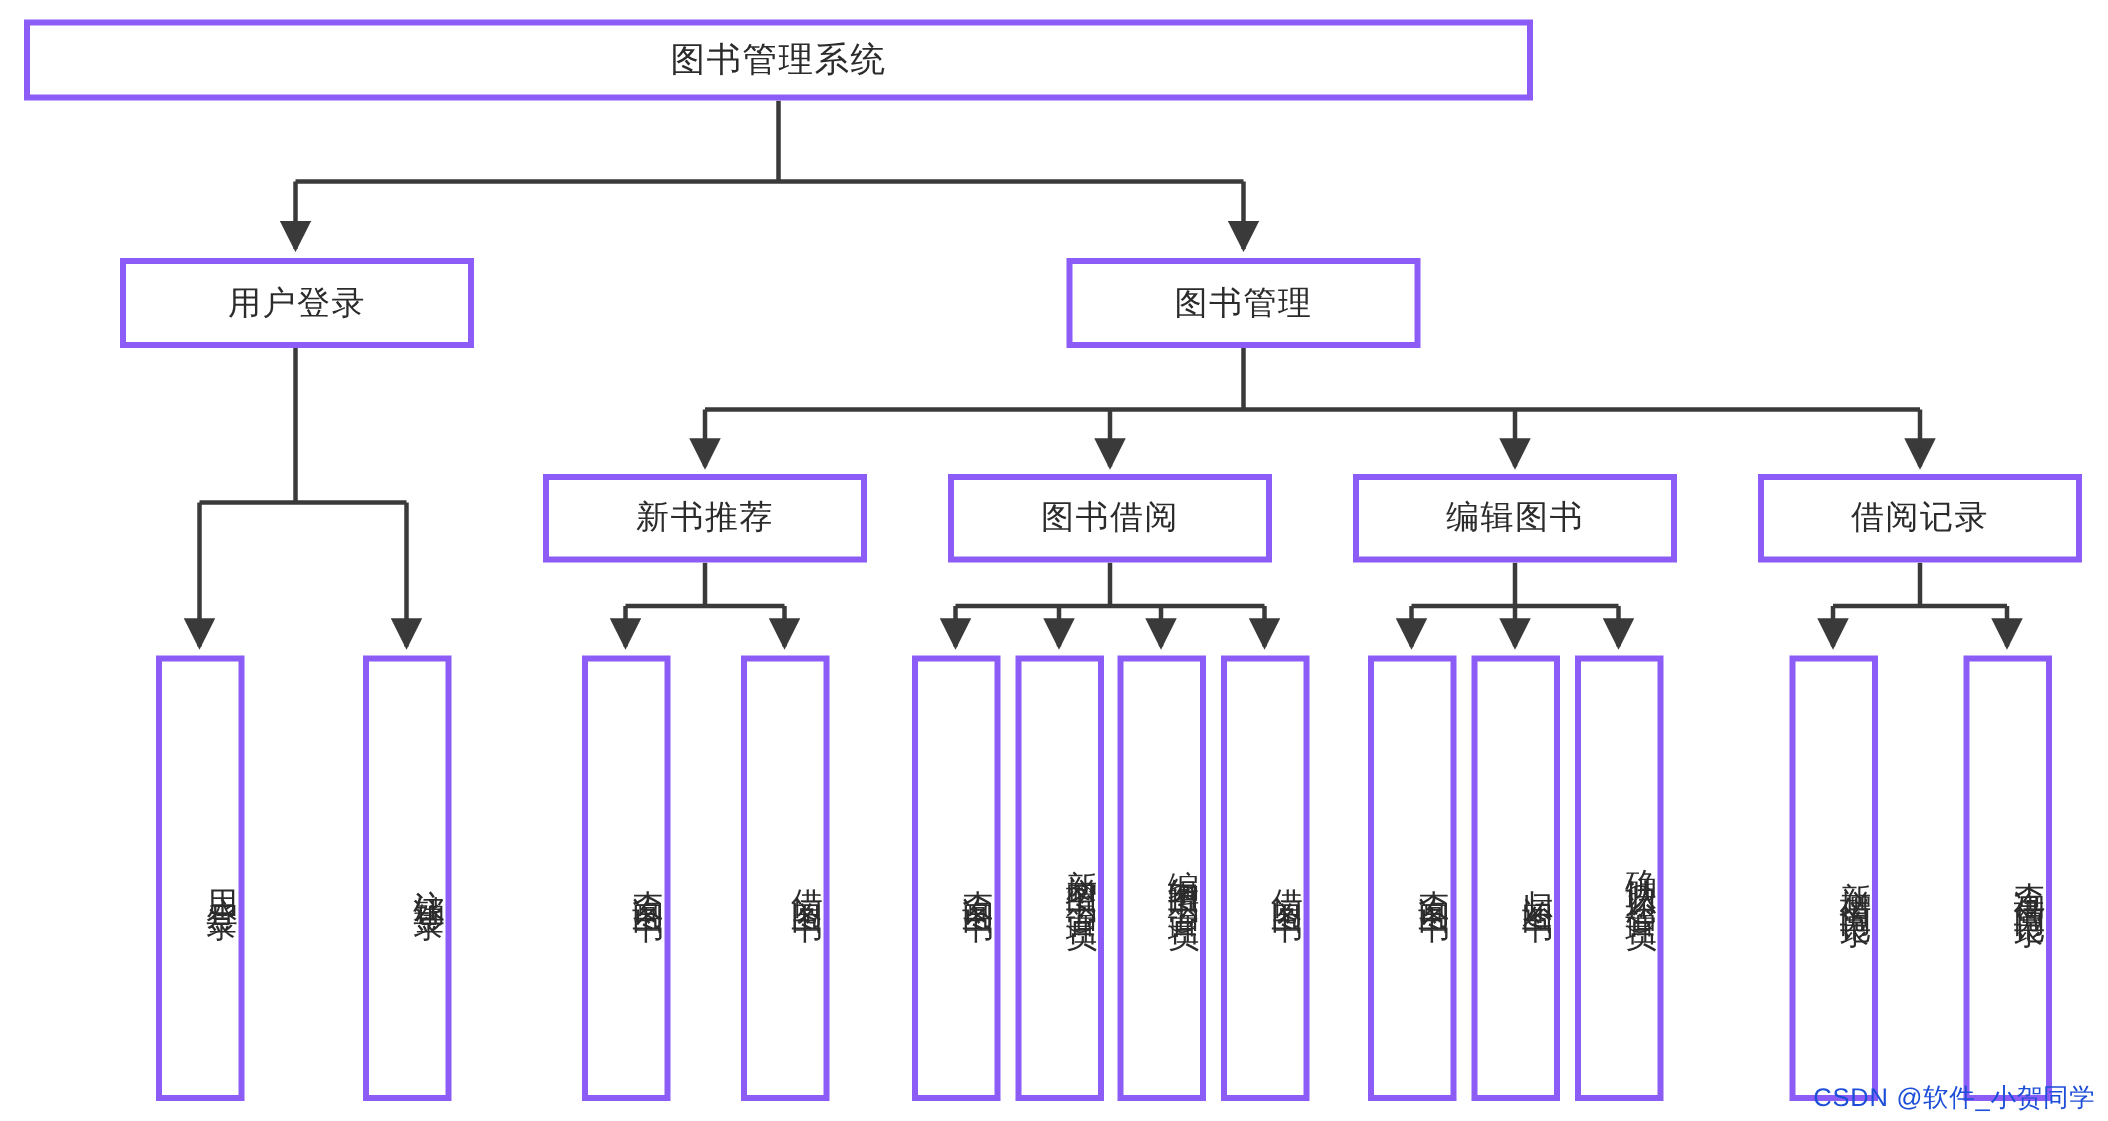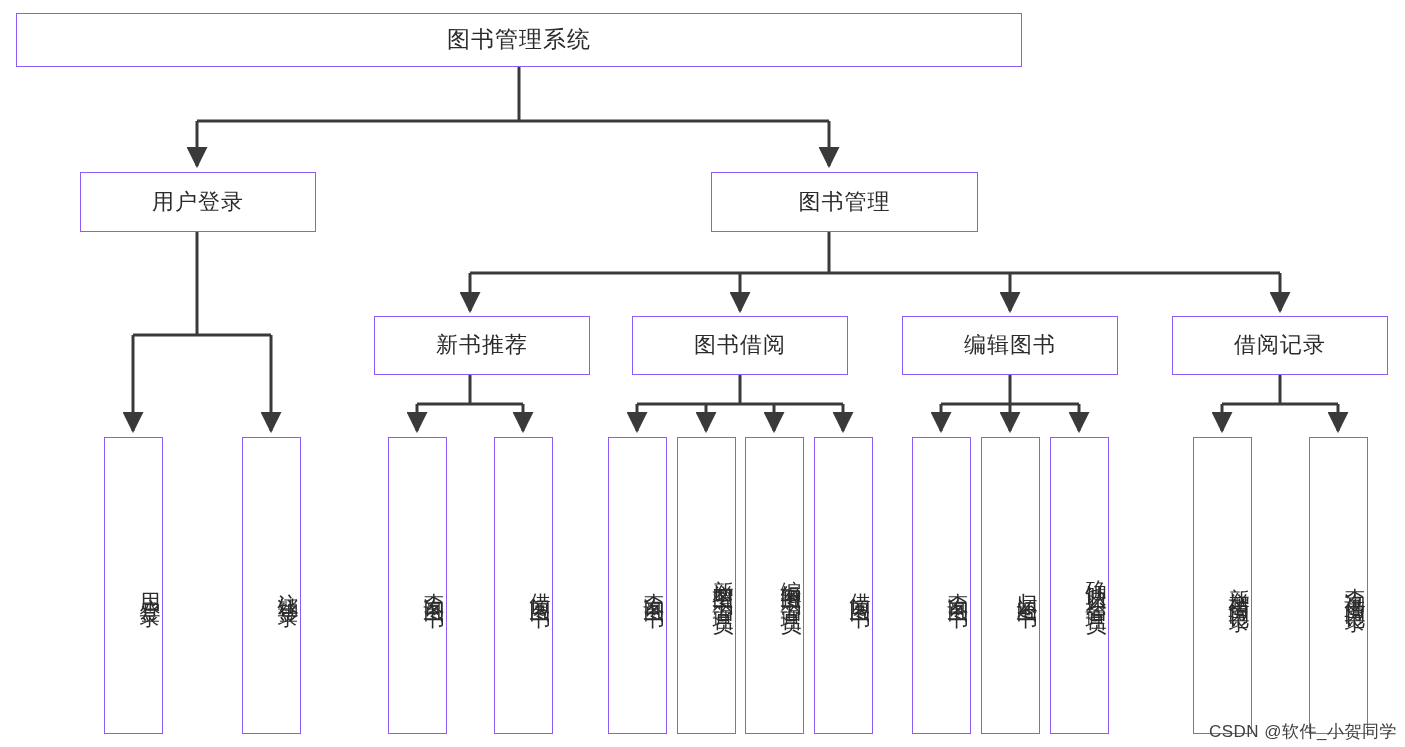--- a/index.html
+++ b/index.html
@@ -22,21 +22,21 @@
     left: 0;
     top: 0;
     width: 1405px;
     height: 747px;
     pointer-events: none;
   }
   .node {
     position: absolute;
     box-sizing: border-box;
     background: #ffffff;
-    border: 1px solid #8b5cf6;
+    border: 4px solid #8b5cf6;
     display: flex;
     align-items: center;
     justify-content: center;
     color: #2b2b2b;
   }
   .node.h-node {
     font-size: 22px;
     letter-spacing: 1px;
     line-height: 1.2;
   }
@@ -56,21 +56,21 @@
   .node.v-node .vlabel {
     writing-mode: vertical-rl;
     text-orientation: upright;
     white-space: nowrap;
   }
   .watermark {
     position: absolute;
     right: 8px;
     bottom: 4px;
     font-size: 17px;
-    color: #404040;
+    color: #1d4ed8;
     letter-spacing: 0.5px;
     white-space: nowrap;
   }
 </style>
 </head>
 <body>
 
 <div id="canvas">
 
   <svg id="connectors" viewBox="0 0 1405 747" xmlns="http://www.w3.org/2000/svg">
@@ -125,25 +125,25 @@
     </g>
   </svg>
 
   <div class="node h-node root" style="left:16px; top:13px; width:1006px; height:54px;">
     <span>图书管理系统</span>
   </div>
 
   <div class="node h-node" style="left:80px; top:172px; width:236px; height:60px;">
     <span>用户登录</span>
   </div>
-  <div class="node h-node" style="left:711px; top:172px; width:267px; height:60px;">
+  <div class="node h-node" style="left:711px; top:172px; width:236px; height:60px;">
     <span>图书管理</span>
   </div>
 
-  <div class="node h-node" style="left:362px; top:316px; width:216px; height:59px;margin-left:12px;">
+  <div class="node h-node" style="left:362px; top:316px; width:216px; height:59px;">
     <span>新书推荐</span>
   </div>
   <div class="node h-node" style="left:632px; top:316px; width:216px; height:59px;">
     <span>图书借阅</span>
   </div>
   <div class="node h-node" style="left:902px; top:316px; width:216px; height:59px;">
     <span>编辑图书</span>
   </div>
   <div class="node h-node" style="left:1172px; top:316px; width:216px; height:59px;text-align:center;">
     <span>借阅记录</span>

